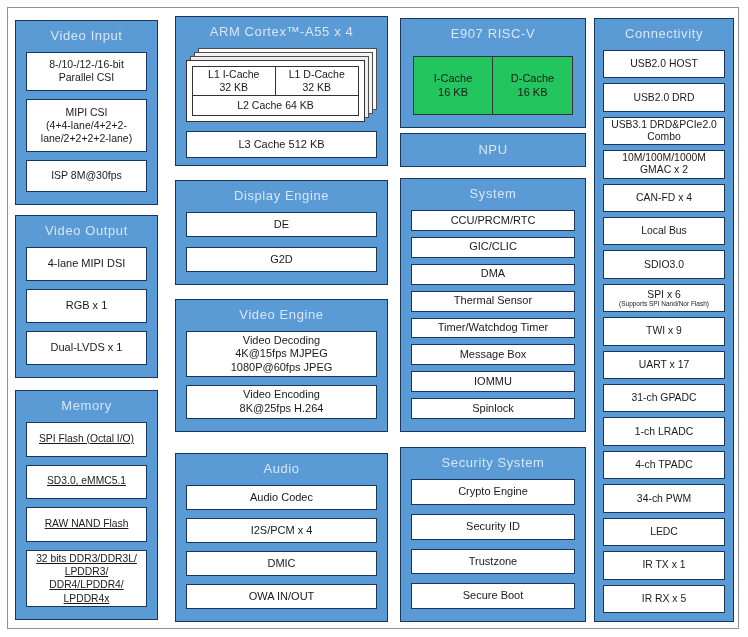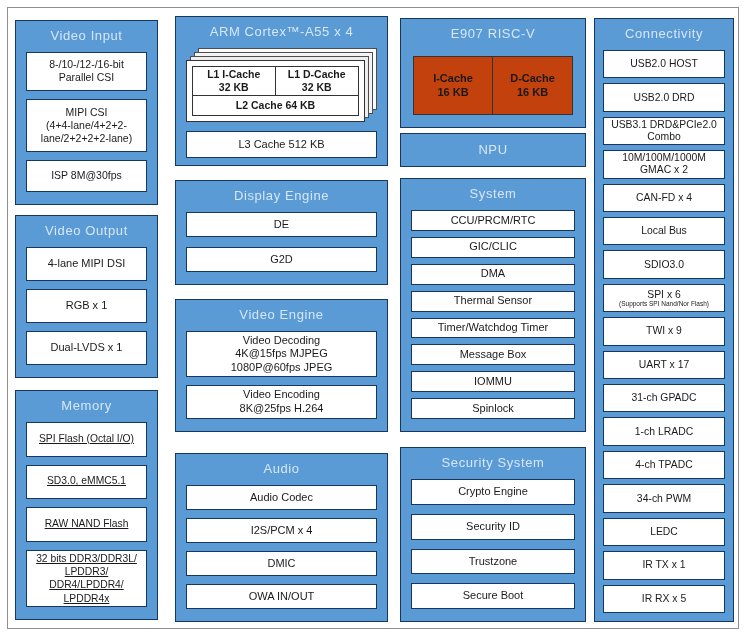--- a/index.html
+++ b/index.html
@@ -38,27 +38,27 @@
   .panel.memory .box{font-size:10.3px;text-decoration:underline;}
   .panel.memory .b-ddr{flex:1.8;line-height:1.3;}
   
   .cpu-stack{position:relative;flex:0 0 62px;margin:12px 12px 0 0;}
   .sheet{position:absolute;inset:0;background:#fbfbfb;border:1.2px solid #4d4d4d;box-sizing:border-box;}
   .sheet.s3{transform:translate(12px,-12px);}
   .sheet.s2{transform:translate(8px,-8px);background:#f4f4f4;}
   .sheet.s1{transform:translate(4px,-4px);background:#eee;}
   .core-card{position:absolute;inset:0;background:#fff;border:1.3px solid #333;padding:5px;box-sizing:border-box;}
   .cache-table{width:100%;height:100%;display:grid;grid-template-columns:1fr 1fr;grid-template-rows:1.5fr 1fr;border:1.2px solid #333;box-sizing:border-box;background:#fff;}
-  .cell{display:flex;align-items:center;justify-content:center;text-align:center;white-space:pre-line;font-size:10.5px;line-height:1.2;font-weight:bold;}
+  .cell{display:flex;align-items:center;justify-content:center;text-align:center;white-space:pre-line;font-size:10.5px;line-height:1.2;}
   .cell.l1i{border-right:1.2px solid #333;border-bottom:1.2px solid #333;}
   .cell.l1d{border-bottom:1.2px solid #333;}
   .cell.l2{grid-column:1/3;}
   .box.l3{flex:0 0 27px;margin-top:9px;}
   
-  .e907-card{flex:1;margin:6px 2px 0;background:#c2410c;border:1.3px solid #333;display:grid;grid-template-columns:1fr 1fr;box-sizing:border-box;}
+  .e907-card{flex:1;margin:6px 2px 0;background:#22c55e;border:1.3px solid #333;display:grid;grid-template-columns:1fr 1fr;box-sizing:border-box;}
   .e907-card .cell{font-size:11px;}
   .e907-card .cell.ic{border-right:1.2px solid #333;}
   
   .panel.npu{justify-content:center;padding:3px;}
   .panel.npu .ptitle{margin:0;}
   
   .panel.video-engine .b-dec{flex:1.45;}
   
   .panel.system .boxes{gap:6px;}
   .panel.security .boxes{gap:9px;}

